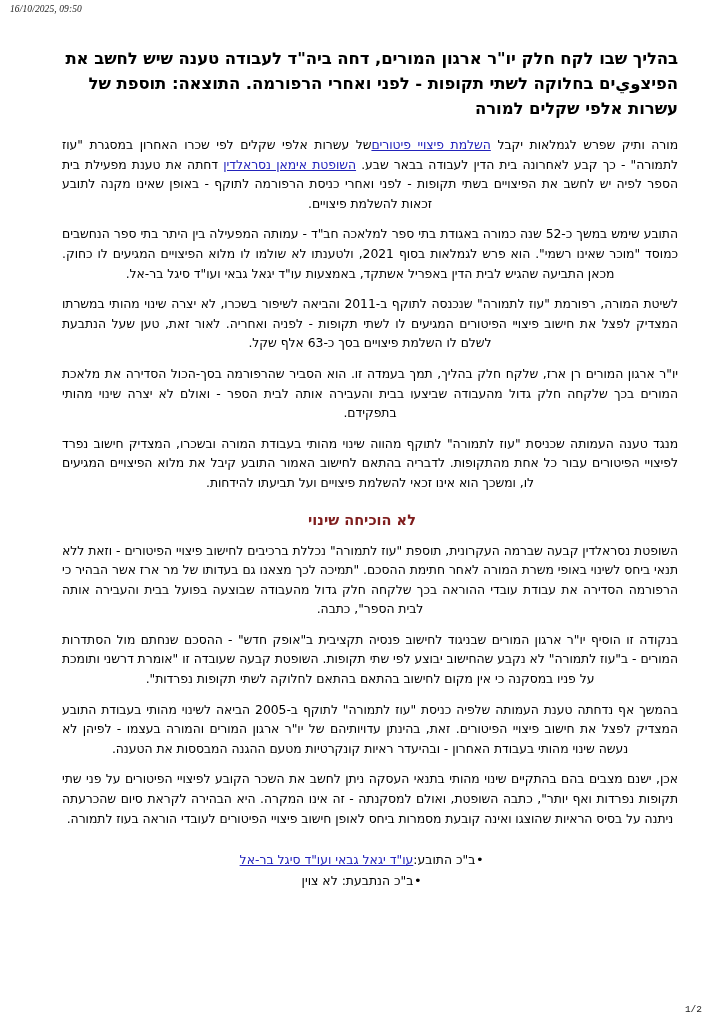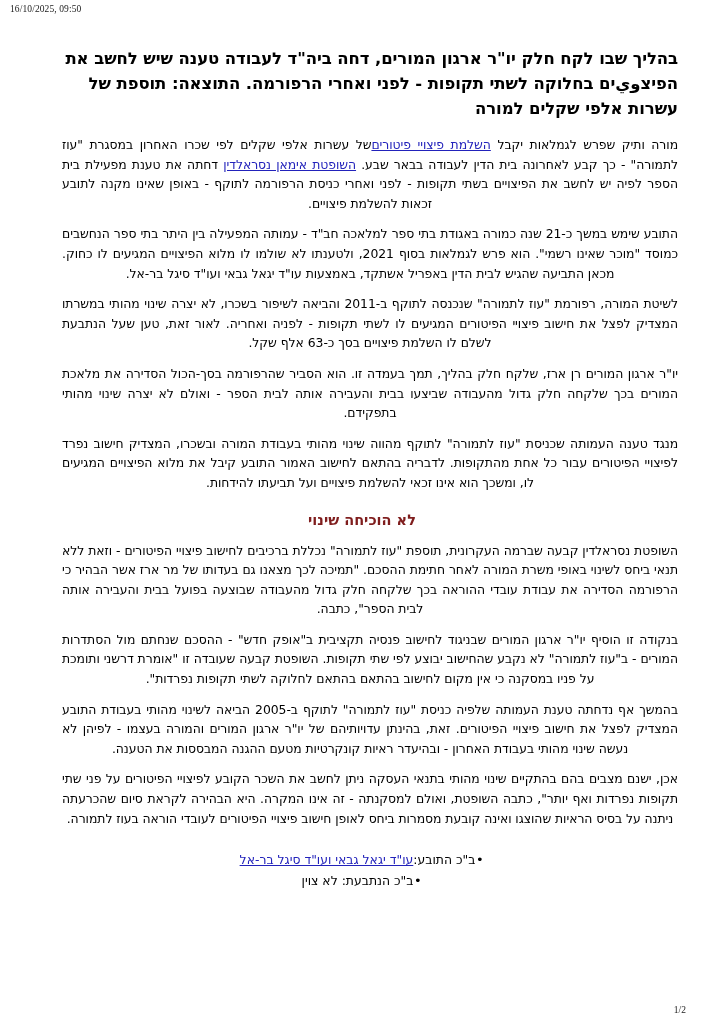--- a/index.html
+++ b/index.html
@@ -31,20 +31,21 @@
     left: 0;
     right: 0;
     padding: 0 10px;
     direction: ltr;
     text-align: left;
     font-size: 9.5px;
     line-height: 12px;
     color: #1a1a1a;
     font-family: "Liberation Serif", "DejaVu Serif", serif;
     letter-spacing: 0.1px;
+    font-style: italic;
   }
 
   
   .article {
     position: absolute;
     top: 46px;
     right: 46px;
     left: 46px;
     direction: rtl;
     text-align: right;
@@ -110,45 +111,45 @@
   ul.counsel-list li .li-text {
     display: inline;
   }
 
   
   .print-footer {
     position: absolute;
     bottom: 8px;
     left: 0;
     right: 0;
-    padding: 0 38px;
+    padding: 0 22px;
     direction: ltr;
     text-align: right;
     font-size: 9.5px;
     line-height: 12px;
     color: #1a1a1a;
-    font-family: Liberation Serif, serif;
+    font-family: Liberation Mono, monospace;
   }
 </style>
 </head>
 <body>
 
 <div class="page">
 
   <div class="print-header">
     <span>16/10/2025, 09:50</span>
   </div>
 
   <div class="article">
 
     <h1 class="article-title">בהליך שבו לקח חלק יו"ר ארגון המורים, דחה ביה"ד לעבודה טענה שיש לחשב את הפיצويים בחלוקה לשתי תקופות - לפני ואחרי הרפורמה. התוצאה: תוספת של עשרות אלפי שקלים למורה</h1>
 
     <div id="paras-top">
         <p class="para">מורה ותיק שפרש לגמלאות יקבל <a class="inline-link" href="#">השלמת פיצויי פיטורים</a>של עשרות אלפי שקלים לפי שכרו האחרון במסגרת "עוז לתמורה" - כך קבע לאחרונה בית הדין לעבודה בבאר שבע. <a class="inline-link" href="#">השופטת אימאן נסראלדין</a> דחתה את טענת מפעילת בית הספר לפיה יש לחשב את הפיצויים בשתי תקופות - לפני ואחרי כניסת הרפורמה לתוקף - באופן שאינו מקנה לתובע זכאות להשלמת פיצויים.</p>
-        <p class="para">התובע שימש במשך כ-21 שנה כמורה באגודת בתי ספר למלאכה חב"ד - עמותה המפעילה בין היתר בתי ספר הנחשבים כמוסד "מוכר שאינו רשמי". הוא פרש לגמלאות בסוף 2021, ולטענתו לא שולמו לו מלוא הפיצויים המגיעים לו כחוק. מכאן התביעה שהגיש לבית הדין באפריל אשתקד, באמצעות עו"ד יגאל גבאי ועו"ד סיגל בר-אל.</p>
+        <p class="para">התובע שימש במשך כ-52 שנה כמורה באגודת בתי ספר למלאכה חב"ד - עמותה המפעילה בין היתר בתי ספר הנחשבים כמוסד "מוכר שאינו רשמי". הוא פרש לגמלאות בסוף 2021, ולטענתו לא שולמו לו מלוא הפיצויים המגיעים לו כחוק. מכאן התביעה שהגיש לבית הדין באפריל אשתקד, באמצעות עו"ד יגאל גבאי ועו"ד סיגל בר-אל.</p>
         <p class="para">לשיטת המורה, רפורמת "עוז לתמורה" שנכנסה לתוקף ב-2011 והביאה לשיפור בשכרו, לא יצרה שינוי מהותי במשרתו המצדיק לפצל את חישוב פיצויי הפיטורים המגיעים לו לשתי תקופות - לפניה ואחריה. לאור זאת, טען שעל הנתבעת לשלם לו השלמת פיצויים בסך כ-63 אלף שקל.</p>
         <p class="para">יו"ר ארגון המורים רן ארז, שלקח חלק בהליך, תמך בעמדה זו. הוא הסביר שהרפורמה בסך-הכול הסדירה את מלאכת המורים בכך שלקחה חלק גדול מהעבודה שביצעו בבית והעבירה אותה לבית הספר - ואולם לא יצרה שינוי מהותי בתפקידם.</p>
         <p class="para">מנגד טענה העמותה שכניסת "עוז לתמורה" לתוקף מהווה שינוי מהותי בעבודת המורה ובשכרו, המצדיק חישוב נפרד לפיצויי הפיטורים עבור כל אחת מהתקופות. לדבריה בהתאם לחישוב האמור התובע קיבל את מלוא הפיצויים המגיעים לו, ומשכך הוא אינו זכאי להשלמת פיצויים ועל תביעתו להידחות.</p>
       </div>
 
     <h2 class="sub-title">לא הוכיחה שינוי</h2>
 
     <div id="paras-bottom">
         <p class="para">השופטת נסראלדין קבעה שברמה העקרונית, תוספת "עוז לתמורה" נכללת ברכיבים לחישוב פיצויי הפיטורים - וזאת ללא תנאי ביחס לשינוי באופי משרת המורה לאחר חתימת ההסכם. "תמיכה לכך מצאנו גם בעדותו של מר ארז אשר הבהיר כי הרפורמה הסדירה את עבודת עובדי ההוראה בכך שלקחה חלק גדול מהעבודה שבוצעה בפועל בבית והעבירה אותה לבית הספר", כתבה.</p>
         <p class="para">בנקודה זו הוסיף יו"ר ארגון המורים שבניגוד לחישוב פנסיה תקציבית ב"אופק חדש" - ההסכם שנחתם מול הסתדרות המורים - ב"עוז לתמורה" לא נקבע שהחישוב יבוצע לפי שתי תקופות. השופטת קבעה שעובדה זו "אומרת דרשני ותומכת על פניו במסקנה כי אין מקום לחישוב בהתאם בהתאם לחלוקה לשתי תקופות נפרדות".</p>

